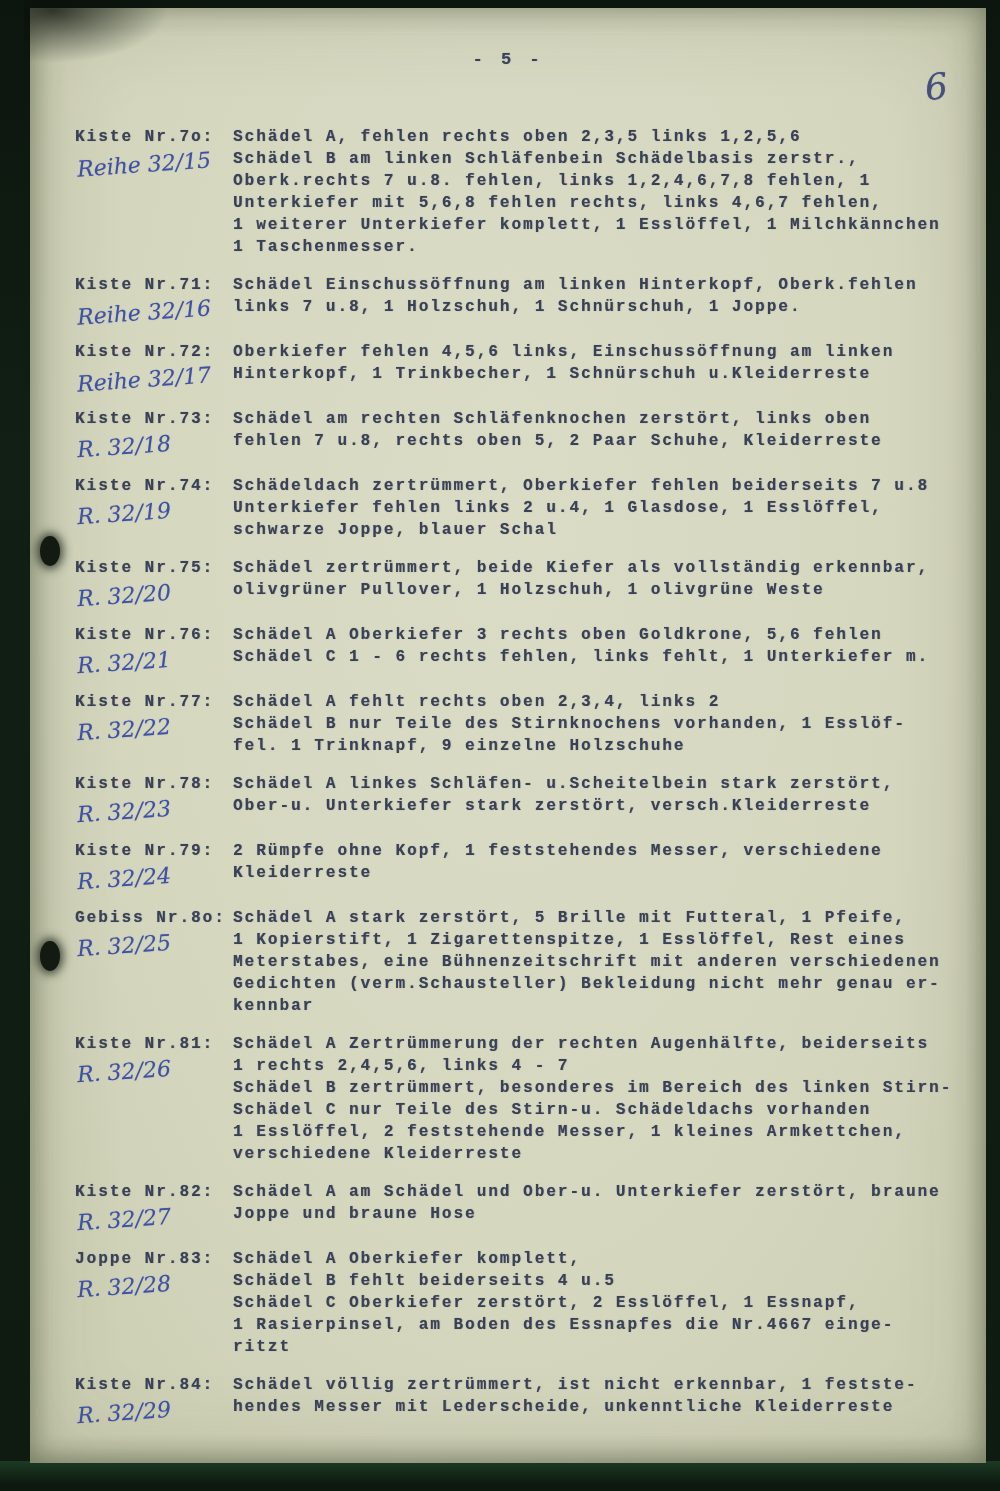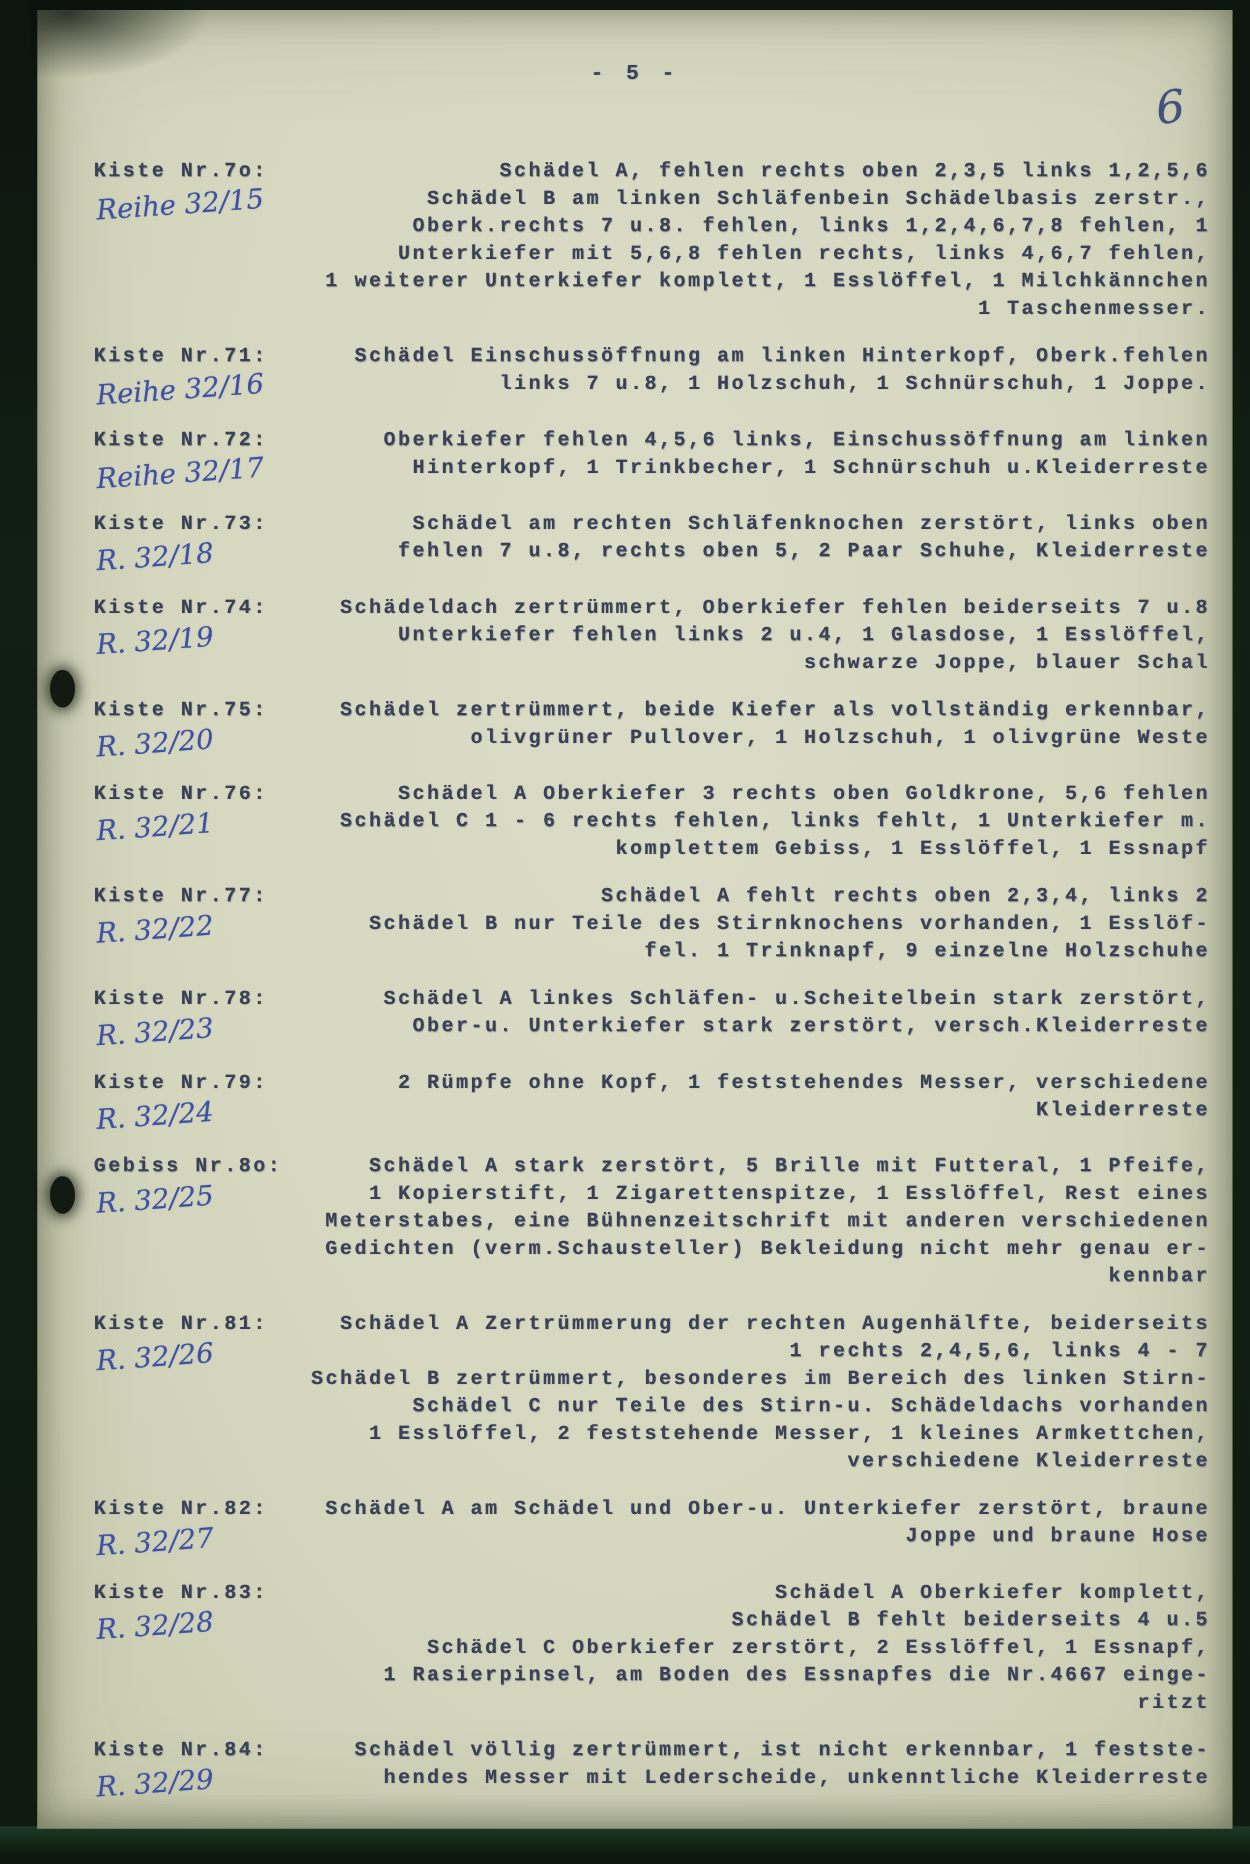--- a/index.html
+++ b/index.html
@@ -68,21 +68,21 @@
   .label { white-space:nowrap; line-height:22px; }
   .row-ref {
     display:inline-block;
     margin:4px 0 0 2px;
     font-size:22px;
     transform: rotate(-4deg);
     white-space:nowrap;
     text-shadow: 0 0 1px rgba(63,81,163,.45);
   }
   .entry-lines { flex:1; }
-  .line { line-height:22px; white-space:nowrap;text-align:right; }
+  .line { line-height:22px; white-space:nowrap; }
 </style>
 </head>
 <body>
 
 <div class="scan">
   <div class="bottom-strip"></div>
   <div class="paper">
     <div class="corner-smudge"></div>
     <div class="hole hole-1"></div>
     <div class="hole hole-2"></div>
@@ -161,21 +161,20 @@
   </div>
 
   <div class="entry">
     <div class="entry-left">
       <div class="typed label">Kiste Nr.76:</div>
       <div class="hand row-ref">R. 32/21</div>
     </div>
     <div class="entry-lines">
             <div class="line typed">Schädel A Oberkiefer 3 rechts oben Goldkrone, 5,6 fehlen</div>
             <div class="line typed">Schädel C 1 - 6 rechts fehlen, links fehlt, 1 Unterkiefer m.</div>
-            <div class="line typed">komplettem Gebiss, 1 Esslöffel, 1 Essnapf</div>
           </div>
   </div>
 
   <div class="entry">
     <div class="entry-left">
       <div class="typed label">Kiste Nr.77:</div>
       <div class="hand row-ref">R. 32/22</div>
     </div>
     <div class="entry-lines">
             <div class="line typed">Schädel A fehlt rechts oben 2,3,4, links 2</div>
@@ -241,21 +240,21 @@
       <div class="hand row-ref">R. 32/27</div>
     </div>
     <div class="entry-lines">
             <div class="line typed">Schädel A am Schädel und Ober-u. Unterkiefer zerstört, braune</div>
             <div class="line typed">Joppe und braune Hose</div>
           </div>
   </div>
 
   <div class="entry">
     <div class="entry-left">
-      <div class="typed label">Kiste Nr.83:</div>
+      <div class="typed label">Joppe Nr.83:</div>
       <div class="hand row-ref">R. 32/28</div>
     </div>
     <div class="entry-lines">
             <div class="line typed">Schädel A Oberkiefer komplett,</div>
             <div class="line typed">Schädel B fehlt beiderseits 4 u.5</div>
             <div class="line typed">Schädel C Oberkiefer zerstört, 2 Esslöffel, 1 Essnapf,</div>
             <div class="line typed">1 Rasierpinsel, am Boden des Essnapfes die Nr.4667 einge-</div>
             <div class="line typed">ritzt</div>
           </div>
   </div>

